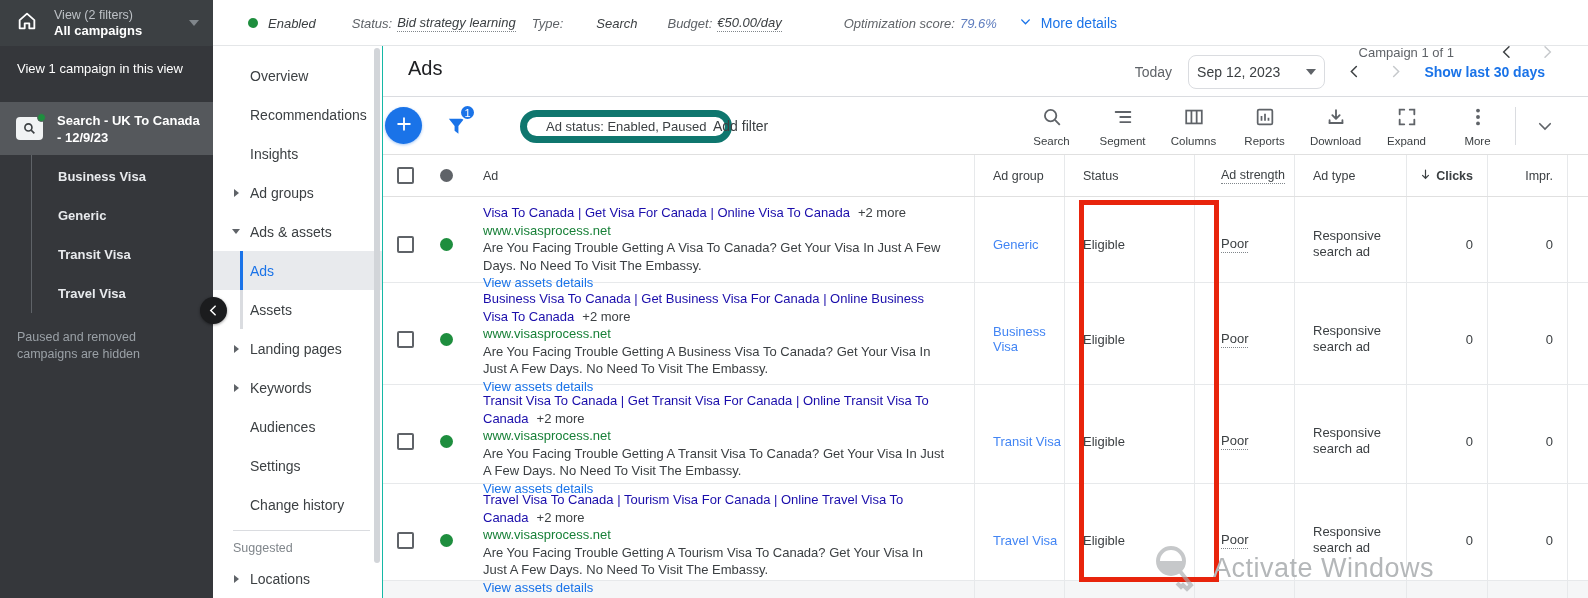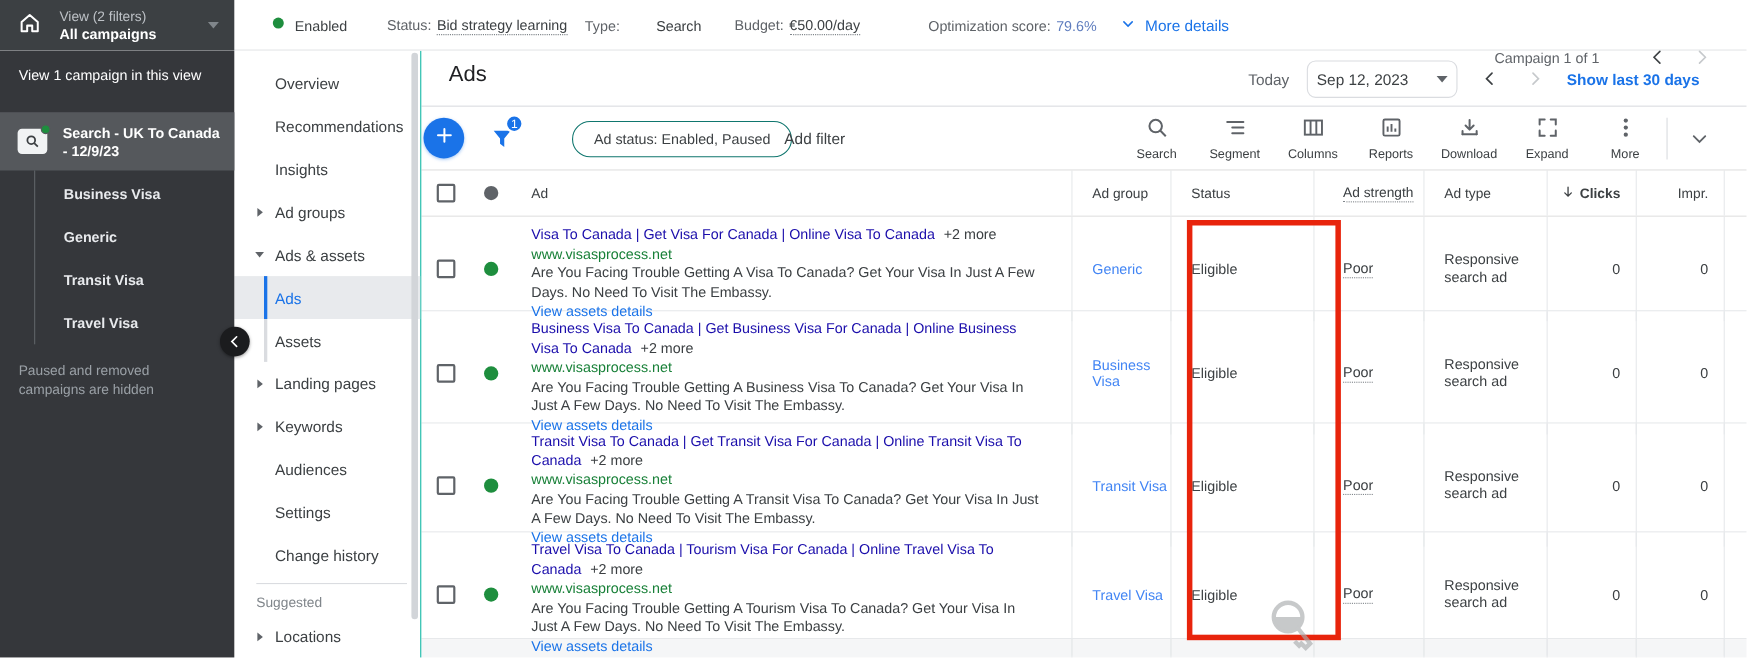--- a/index.html
+++ b/index.html
@@ -10,21 +10,21 @@
   
   .topbar { position:absolute; left:0; top:0; width:1588px; height:46px; background:#fff; border-bottom:1px solid #e4e6e8; z-index:4; }
   .topbar-dark { position:absolute; left:0; top:0; width:213px; height:46px; background:#3c4043; display:flex; align-items:center; }
   .home-btn { width:54px; height:46px; display:flex; align-items:center; justify-content:center; cursor:pointer; }
   .view-switch { flex:1; display:flex; align-items:center; cursor:pointer; }
   .view-txt { flex:1; }
   .view-line1 { font-size:12.5px; color:#bdc1c6; line-height:15px; }
   .view-line2 { font-size:13px; color:#fff; font-weight:bold; line-height:16px; }
   .caret-down { width:0; height:0; border-left:5px solid transparent; border-right:5px solid transparent; border-top:6px solid #80868b; margin-right:14px; }
   .campinfo { position:absolute; left:248px; top:0; height:46px; display:flex; align-items:center; font-size:13px; }
-  .ci-group { display:flex; white-space:nowrap; }
+  .ci-group { display:flex; align-items:center; white-space:nowrap;font-style:italic; }
   .ci-label { color:#5f6368; margin-right:5px; }
   .ci-value { color:#3c4043; }
   .dotted { border-bottom:1px dotted #80868b; padding-bottom:1px; }
   .status-dot-green { width:10px; height:10px; border-radius:50%; background:#1e8e3e; margin-right:10px; }
   .more-details { display:flex; align-items:center; color:#1a73e8; font-size:14px; cursor:pointer; }
   .more-details svg { margin-right:9px; }
   .opt-value { color:#5f7dbe; }
   .pager { position:absolute; right:28px; top:0; height:46px; display:flex; align-items:center;margin-top:29px; }
   .pager-label { color:#5f6368; font-size:13px; margin-right:26px; }
   .pager-chev { display:flex; align-items:center; justify-content:center; width:26px; height:26px; margin-left:14px; cursor:pointer; }
@@ -64,21 +64,21 @@
   .today-label { color:#5f6368; font-size:14px; margin-right:16px; }
   .date-btn { height:34px; border:1px solid #dadce0; border-radius:8px; display:flex; align-items:center; padding:0 8px; font-size:14px; color:#3c4043; cursor:pointer; background:#fff; }
   .date-btn .caret { width:0; height:0; border-left:5px solid transparent; border-right:5px solid transparent; border-top:6px solid #5f6368; margin-left:26px; }
   .date-chev { display:flex; align-items:center; justify-content:center; width:24px; height:24px; margin-left:17px; cursor:pointer; }
   .show-last { color:#1a73e8; font-weight:bold; font-size:14px; margin-left:17px; cursor:pointer; white-space:nowrap; }
 
   .toolbar-row { position:relative; height:58px; border-bottom:1px solid #e0e0e0; }
   .add-btn { position:absolute; left:2px; top:10px; width:37px; height:37px; border-radius:50%; background:#1a73e8; display:flex; align-items:center; justify-content:center; box-shadow:0 1px 3px rgba(26,115,232,.4); cursor:pointer; }
   .funnel-wrap { position:absolute; left:62px; top:17px; width:26px; height:26px; color:#1a73e8; cursor:pointer; }
   .funnel-badge { position:absolute; left:76px; top:7px; width:17px; height:17px; border-radius:50%; background:#1a73e8; color:#fff; font-size:11px; display:flex; align-items:center; justify-content:center; border:2px solid #fff; }
-  .chip { position:absolute; left:137px; top:13px; height:33px; border:1px solid #0f766e; border-radius:17px; display:flex; align-items:center; padding:0 19px; font-size:13px; color:#3c4043; cursor:pointer; background:#fff; white-space:nowrap; }
+  .chip { position:absolute; left:137px; top:13px; height:33px; border:7px solid #0f766e; border-radius:17px; display:flex; align-items:center; padding:0 19px; font-size:13px; color:#3c4043; cursor:pointer; background:#fff; white-space:nowrap; }
   .add-filter { position:absolute; left:330px; top:0; height:58px; display:flex; align-items:center; font-size:14px; color:#3c4043; cursor:pointer; }
   .actions { position:absolute; right:0; top:0; height:58px; display:flex; align-items:center; }
   .action { width:71px; display:flex; flex-direction:column; align-items:center; color:#5f6368; cursor:pointer; }
   .action-label { font-size:11.5px; color:#3c4043; margin-top:3px; white-space:nowrap; }
   .actions-divider { width:1px; height:38px; background:#dadce0; margin:0 14px 0 2px; }
   .table-collapse { width:30px; margin-right:28px; display:flex; align-items:center; justify-content:center; color:#5f6368; cursor:pointer; }
 
   
   .grid-row { display:grid; grid-template-columns:44px 38px 510px 90px 130px 100px 112px 81px 80px 1fr; }
   .thead { height:42px; border-bottom:1px solid #e0e0e0; font-size:12.5px; color:#3c4043; }
@@ -550,15 +550,16 @@
   <div class="red-box"></div>
 
   <div class="watermark">
     <span style="opacity:.65;">
       <svg width="56" height="56" viewBox="0 0 56 56" fill="none">
         <circle cx="24" cy="20" r="13" stroke="#a9acae" stroke-width="4"></circle>
         <path d="M12 20 H36 A12 12 0 0 1 24 32 A12 12 0 0 1 12 20 Z" fill="#a9acae"></path>
         <path d="M32 29 L44 44 L40 48 L36 44 L34 46 L30 42" stroke="#a9acae" stroke-width="4" fill="none"></path>
       </svg>
     </span>
+    <span class="wm-text">Activate Windows</span>
   </div>
 
 </div>
 
 </body></html>

